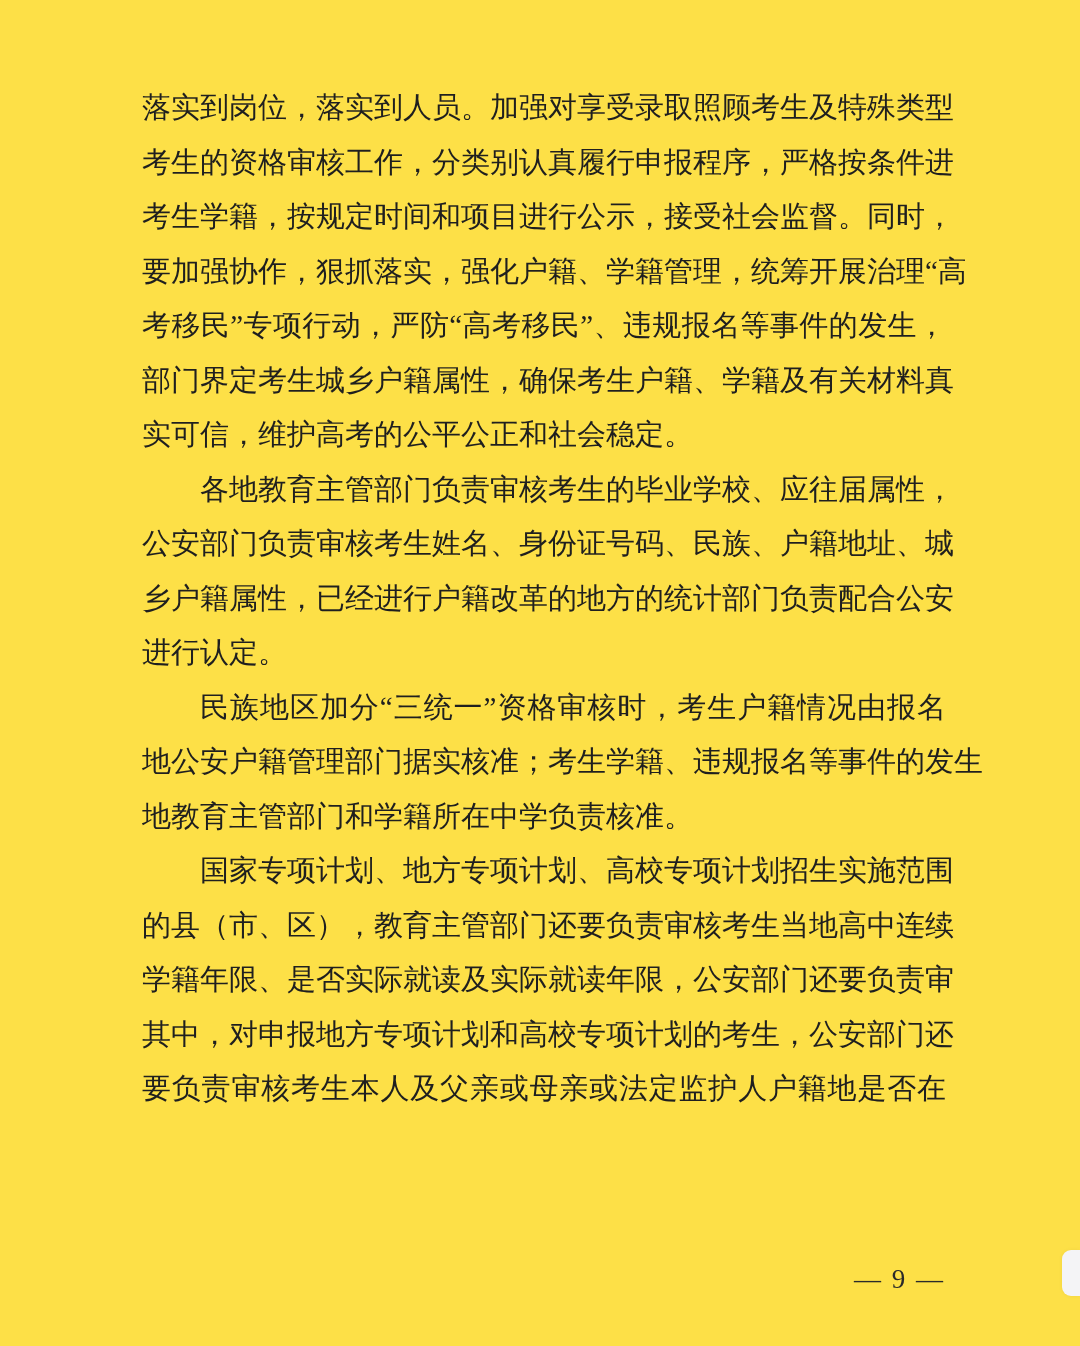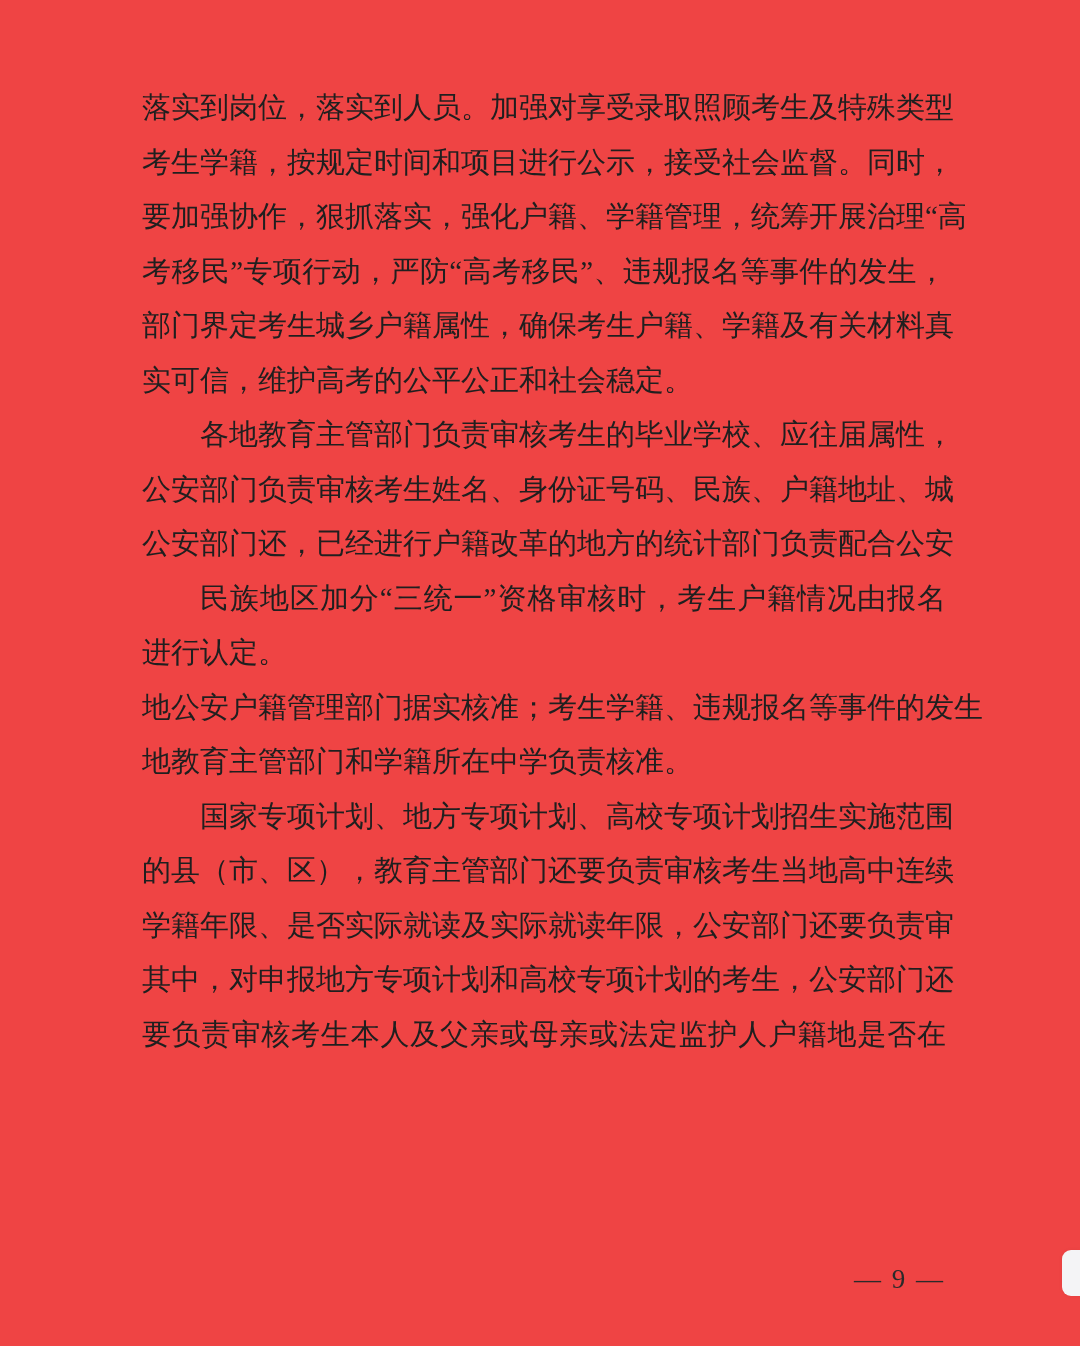--- a/index.html
+++ b/index.html
@@ -4,21 +4,21 @@
 <style>
   html, body {
     margin: 0;
     padding: 0;
     background: #ffffff;
   }
   .page {
     position: relative;
     width: 1080px;
     height: 1346px;
-    background: #ef4444;
+    background: #fde047;
     overflow: hidden;
     font-family: "Liberation Serif", "DejaVu Serif", serif;
     color: #1f1f1f;
   }
   .text-block {
     position: absolute;
     top: 80px;
     left: 142px;
     width: 804px;
   }
@@ -62,30 +62,31 @@
     box-shadow: 0 0 4px rgba(0,0,0,0.05);
   }
 </style>
 </head>
 <body>
 
 <div class="page">
 
   <div class="text-block">
     <div class="line">落实到岗位，落实到人员。加强对享受录取照顾考生及特殊类型</div>
+    <div class="line">考生的资格审核工作，分类别认真履行申报程序，严格按条件进</div>
     <div class="line">考生学籍，按规定时间和项目进行公示，接受社会监督。同时，</div>
     <div class="line">要加强协作，狠抓落实，强化户籍、学籍管理，统筹开展治理“高</div>
     <div class="line">考移民”专项行动，严防“高考移民”、违规报名等事件的发生，</div>
     <div class="line">部门界定考生城乡户籍属性，确保考生户籍、学籍及有关材料真</div>
     <div class="line end">实可信，维护高考的公平公正和社会稳定。</div>
     <div class="line indent">各地教育主管部门负责审核考生的毕业学校、应往届属性，</div>
     <div class="line">公安部门负责审核考生姓名、身份证号码、民族、户籍地址、城</div>
-    <div class="line">公安部门还，已经进行户籍改革的地方的统计部门负责配合公安</div>
+    <div class="line">乡户籍属性，已经进行户籍改革的地方的统计部门负责配合公安</div>
+    <div class="line end">进行认定。</div>
     <div class="line indent">民族地区加分“三统一”资格审核时，考生户籍情况由报名</div>
-    <div class="line end">进行认定。</div>
     <div class="line">地公安户籍管理部门据实核准；考生学籍、违规报名等事件的发生</div>
     <div class="line end">地教育主管部门和学籍所在中学负责核准。</div>
     <div class="line indent">国家专项计划、地方专项计划、高校专项计划招生实施范围</div>
     <div class="line">的县（市、区），教育主管部门还要负责审核考生当地高中连续</div>
     <div class="line">学籍年限、是否实际就读及实际就读年限，公安部门还要负责审</div>
     <div class="line">其中，对申报地方专项计划和高校专项计划的考生，公安部门还</div>
     <div class="line">要负责审核考生本人及父亲或母亲或法定监护人户籍地是否在</div>
   </div>
 
   <div class="footer">— 9 —</div>

